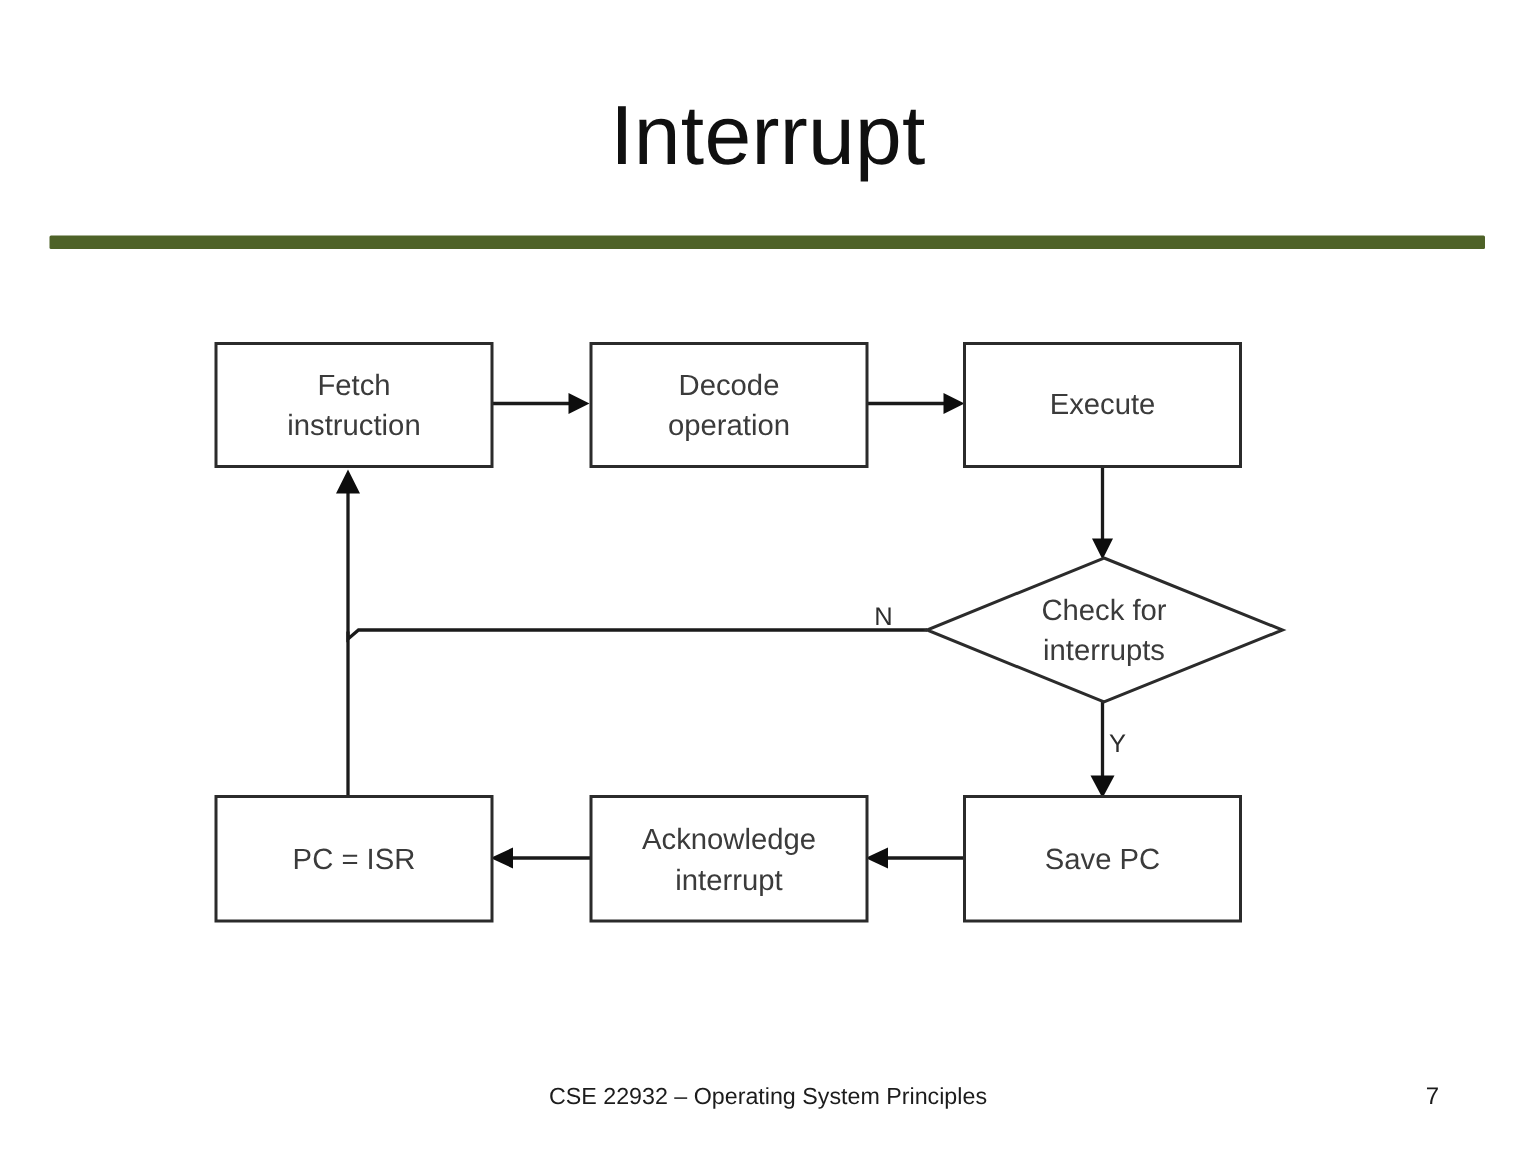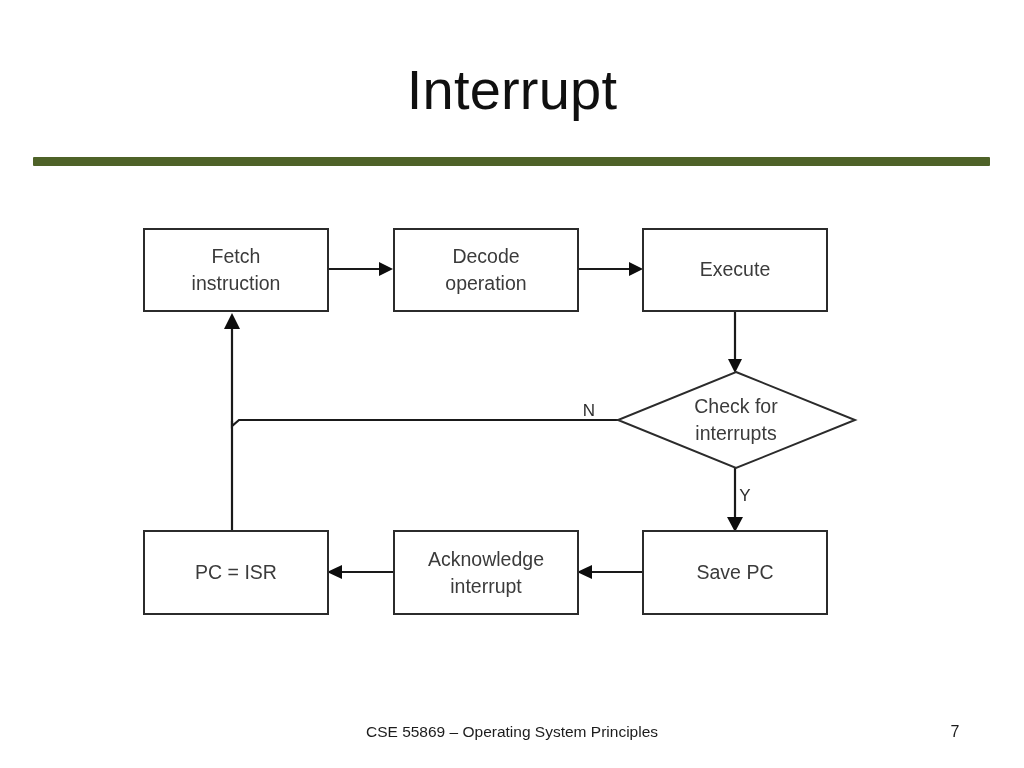--- a/index.html
+++ b/index.html
@@ -210,15 +210,15 @@
 
       <g>
         <rect class="node-rect" x="144" y="351" width="184" height="83"></rect>
         <text class="node-label" x="236" y="394">PC = ISR</text>
       </g>
 
     </g>
   </svg>
 </div>
 
-<div class="footer-text">CSE 55869 – Operating System Principles</div>
+<div class="footer-text">CSE 22932 – Operating System Principles</div>
 
 <div class="footer-page">7</div>
 
 </body></html>

